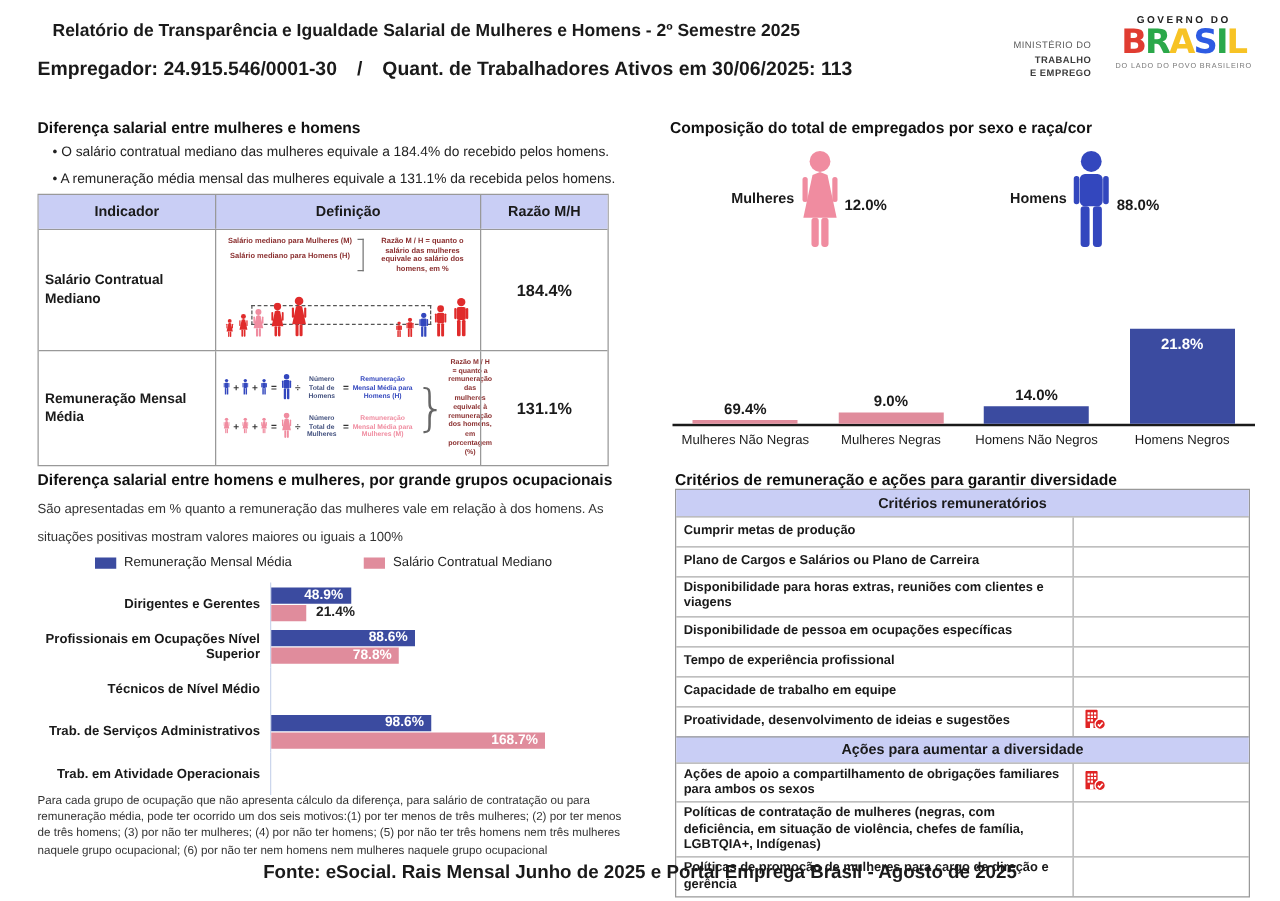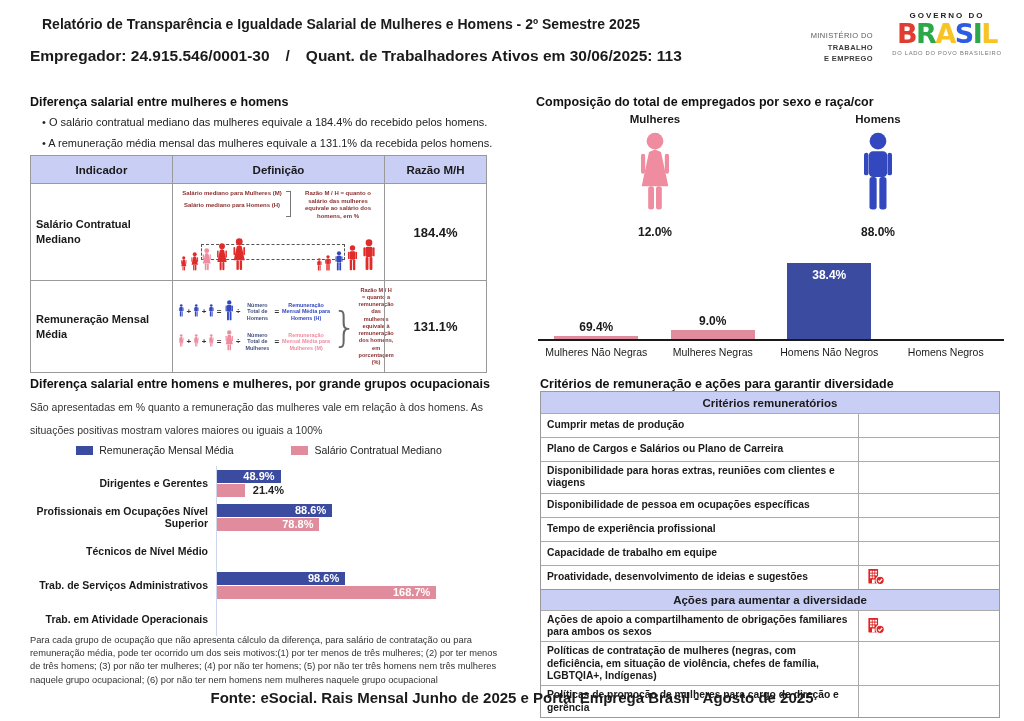--- a/index.html
+++ b/index.html
@@ -52,21 +52,21 @@
   .d2-rows{display:flex;flex-direction:column;gap:7px}
   .d2-row{display:flex;align-items:center;gap:2px}
   .d2 .op{font-size:8px;font-weight:bold;color:#333;line-height:1}
   .d2-txt{font-size:5.4px;font-weight:bold;text-align:center;line-height:1.2}
   .d2-txt.div{width:30px;color:#44527f}
   .d2-txt.res{width:50px}
   .d2-brace{font-size:40px;font-weight:100;color:#666;line-height:.9;margin:0 1px;font-family:"DejaVu Sans",sans-serif}
   .d2-expl{width:56px;font-size:5.6px;font-weight:bold;color:#8b3030;text-align:center;line-height:1.3}
 
   
-  .comp-group{position:absolute;width:140px;display:flex;flex-direction:column;align-items:center}
+  .comp-group{position:absolute;width:140px;display:flex;align-items:center}
   .comp-label{font-size:11.5px;font-weight:bold}
   .comp-value{font-size:12px;font-weight:bold;margin-top:9px}
   .comp-icon{margin-top:7px}
 
   .vchart{position:absolute;left:538px;top:252px;width:466px;height:89px;display:flex;border-bottom:2px solid #1a1a1a}
   .vslot{width:25%;display:flex;flex-direction:column;align-items:center;justify-content:flex-end}
   .vval{font-size:12px;font-weight:bold;margin-bottom:2px}
   .vbar{width:84px;position:relative}
   .vbar .inlabel{position:absolute;top:5px;left:0;width:100%;text-align:center;color:#fff;
                  font-size:12px;font-weight:bold}
@@ -288,22 +288,26 @@
   <div class="vchart">
     <div class="vslot">
       <div class="vval">69.4%</div>
       <div class="vbar" style="background: rgb(224, 140, 156); height: 3.08108px;"></div>
     </div>
     <div class="vslot">
       <div class="vval">9.0%</div>
       <div class="vbar" style="background: rgb(224, 140, 156); height: 9.24324px;"></div>
     </div>
     <div class="vslot">
+      <div class="vval">14.0%</div>
+      <div class="vbar" style="background: rgb(59, 75, 160); height: 14.3784px;"></div>
+    </div>
+    <div class="vslot">
       <div class="vbar" style="background: rgb(59, 75, 160); height: 76px;">
-        <span class="inlabel">38.4%</span>
+        <span class="inlabel">21.8%</span>
       </div>
     </div>
   </div>
   <div class="vcats">
     <div>Mulheres Não Negras</div>
     <div>Mulheres Negras</div>
     <div>Homens Não Negros</div>
     <div>Homens Negros</div>
   </div>
 

